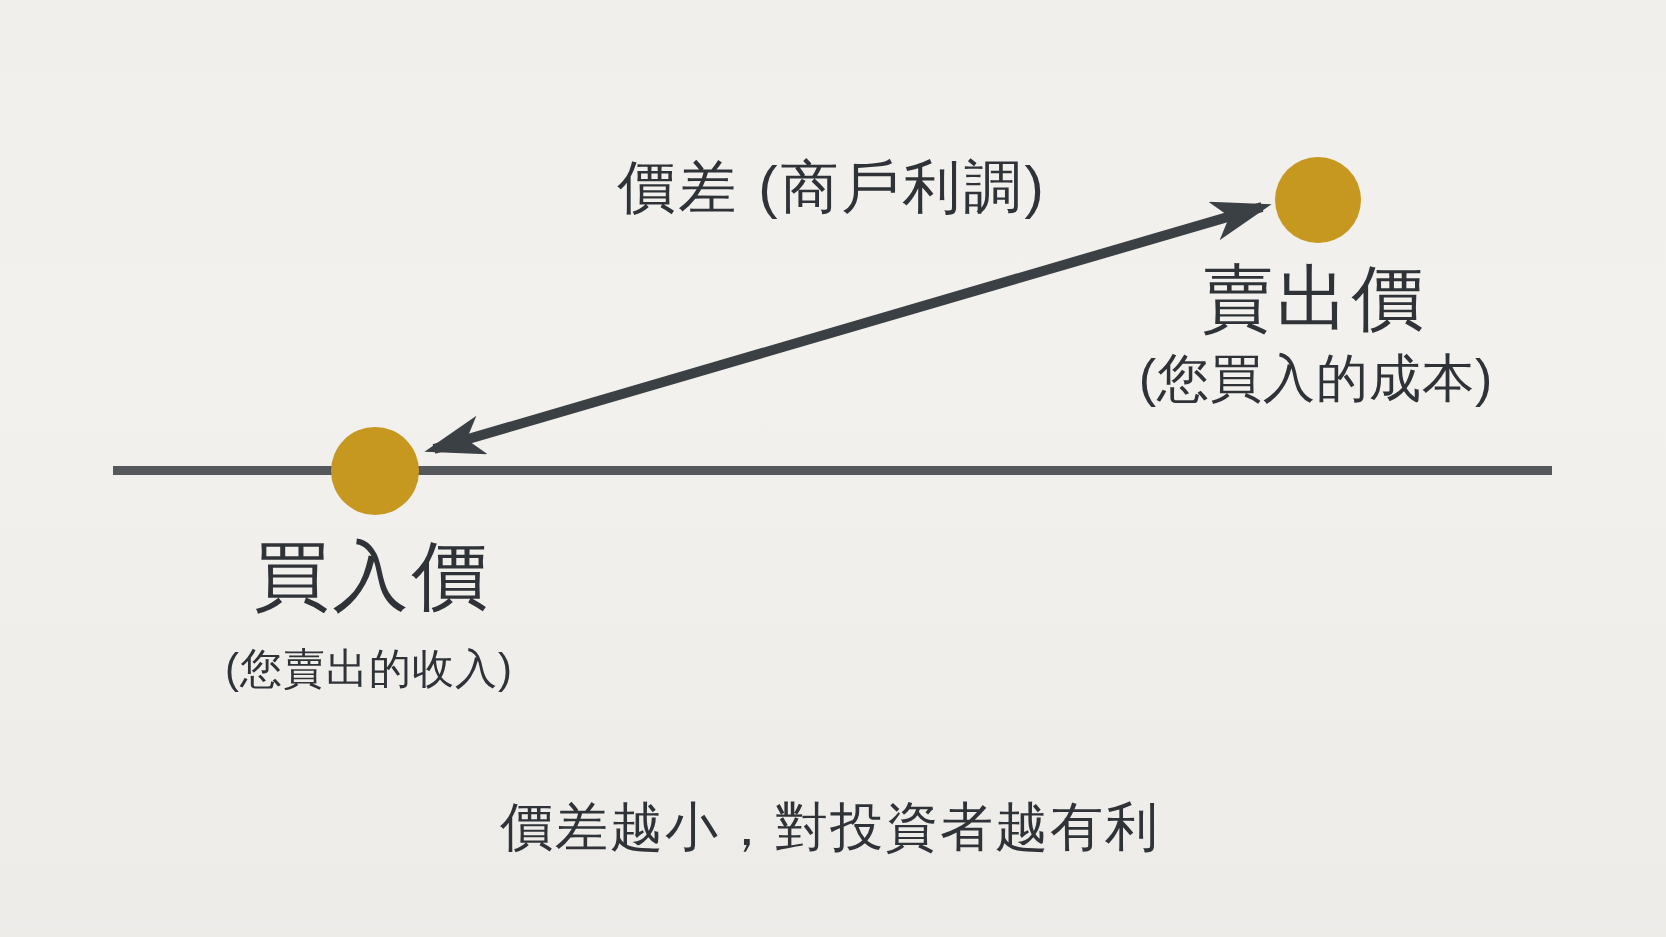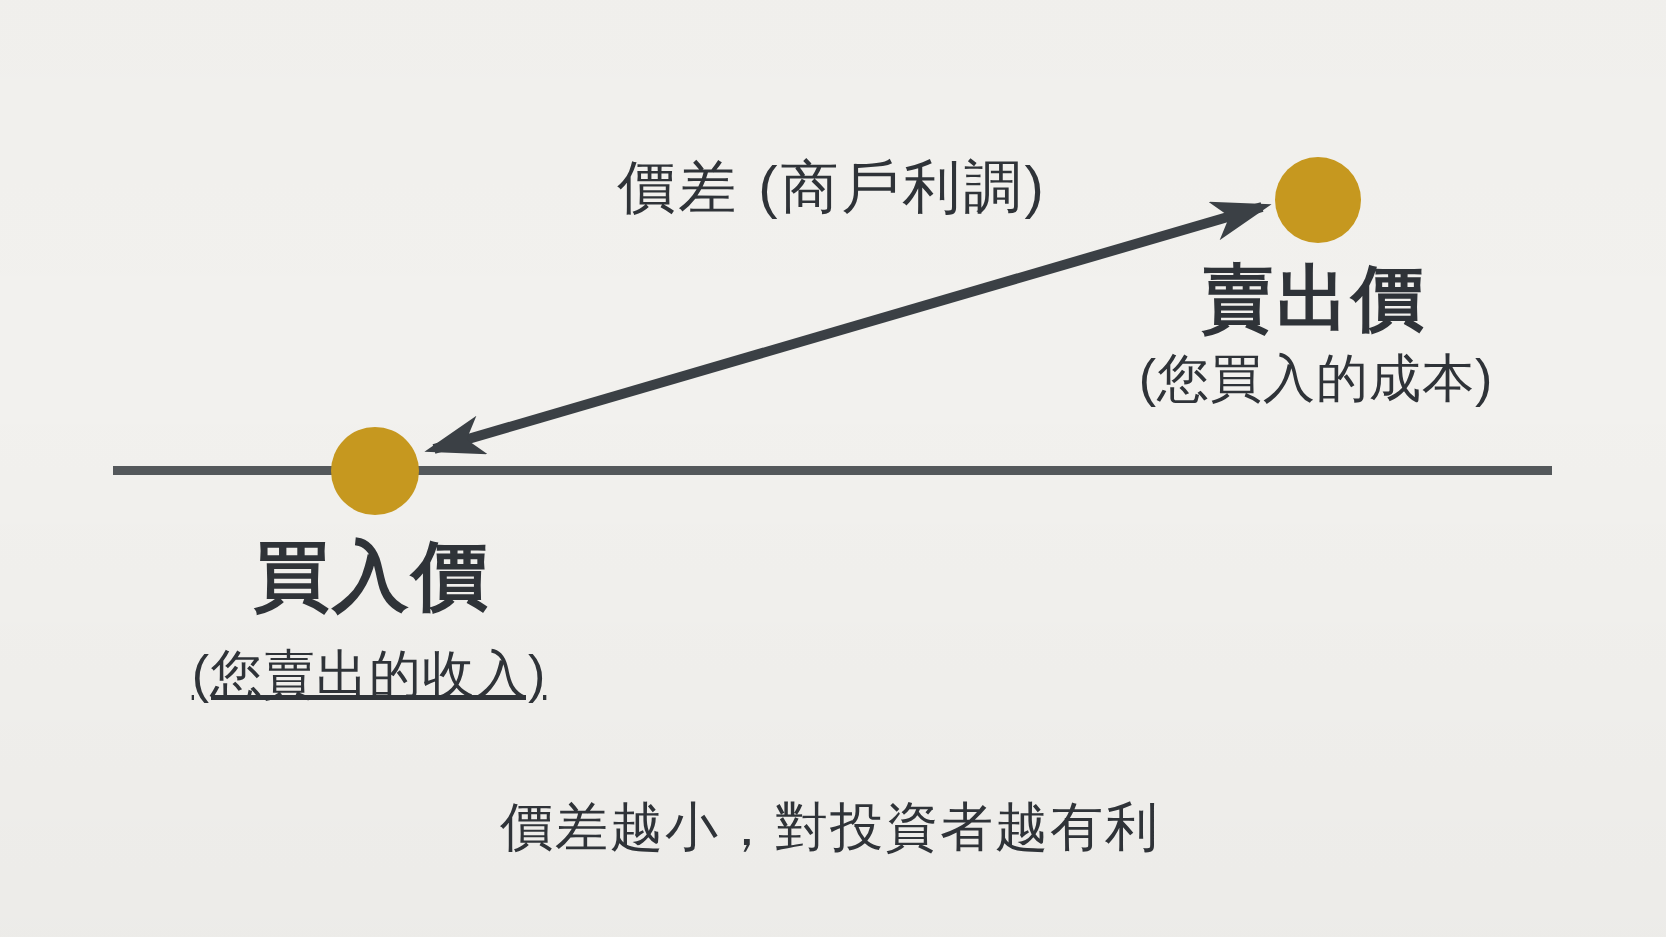--- a/index.html
+++ b/index.html
@@ -30,41 +30,40 @@
     transform:translateX(-50%);
     line-height:1;
     text-align:center;
   }
   .spread-label{
     left:832px; top:158px;
     font-size:58px;
     letter-spacing:3px;
   }
   .point-title{
-    font-weight:700;
+    font-weight:400;
     letter-spacing:3px;
   }
   .sell-title{
     left:1314px; top:262px;
     font-size:72px;
   }
   .sell-note{
     left:1316px; top:352px;
     font-size:52px;
     letter-spacing:1px;
   }
   .buy-title{
     left:372px; top:538px;
     font-size:76px;
   }
   .buy-note{
     left:369px; top:648px;
-    font-size:52px;
+    font-size:42px;
     letter-spacing:1px;
-    text-decoration:underline;
   }
   .footer-note{
     left:830px; top:800px;
     font-size:53px;
     letter-spacing:2px;
   }
   svg.diagram{
     position:absolute;
     left:0; top:0;
   }

